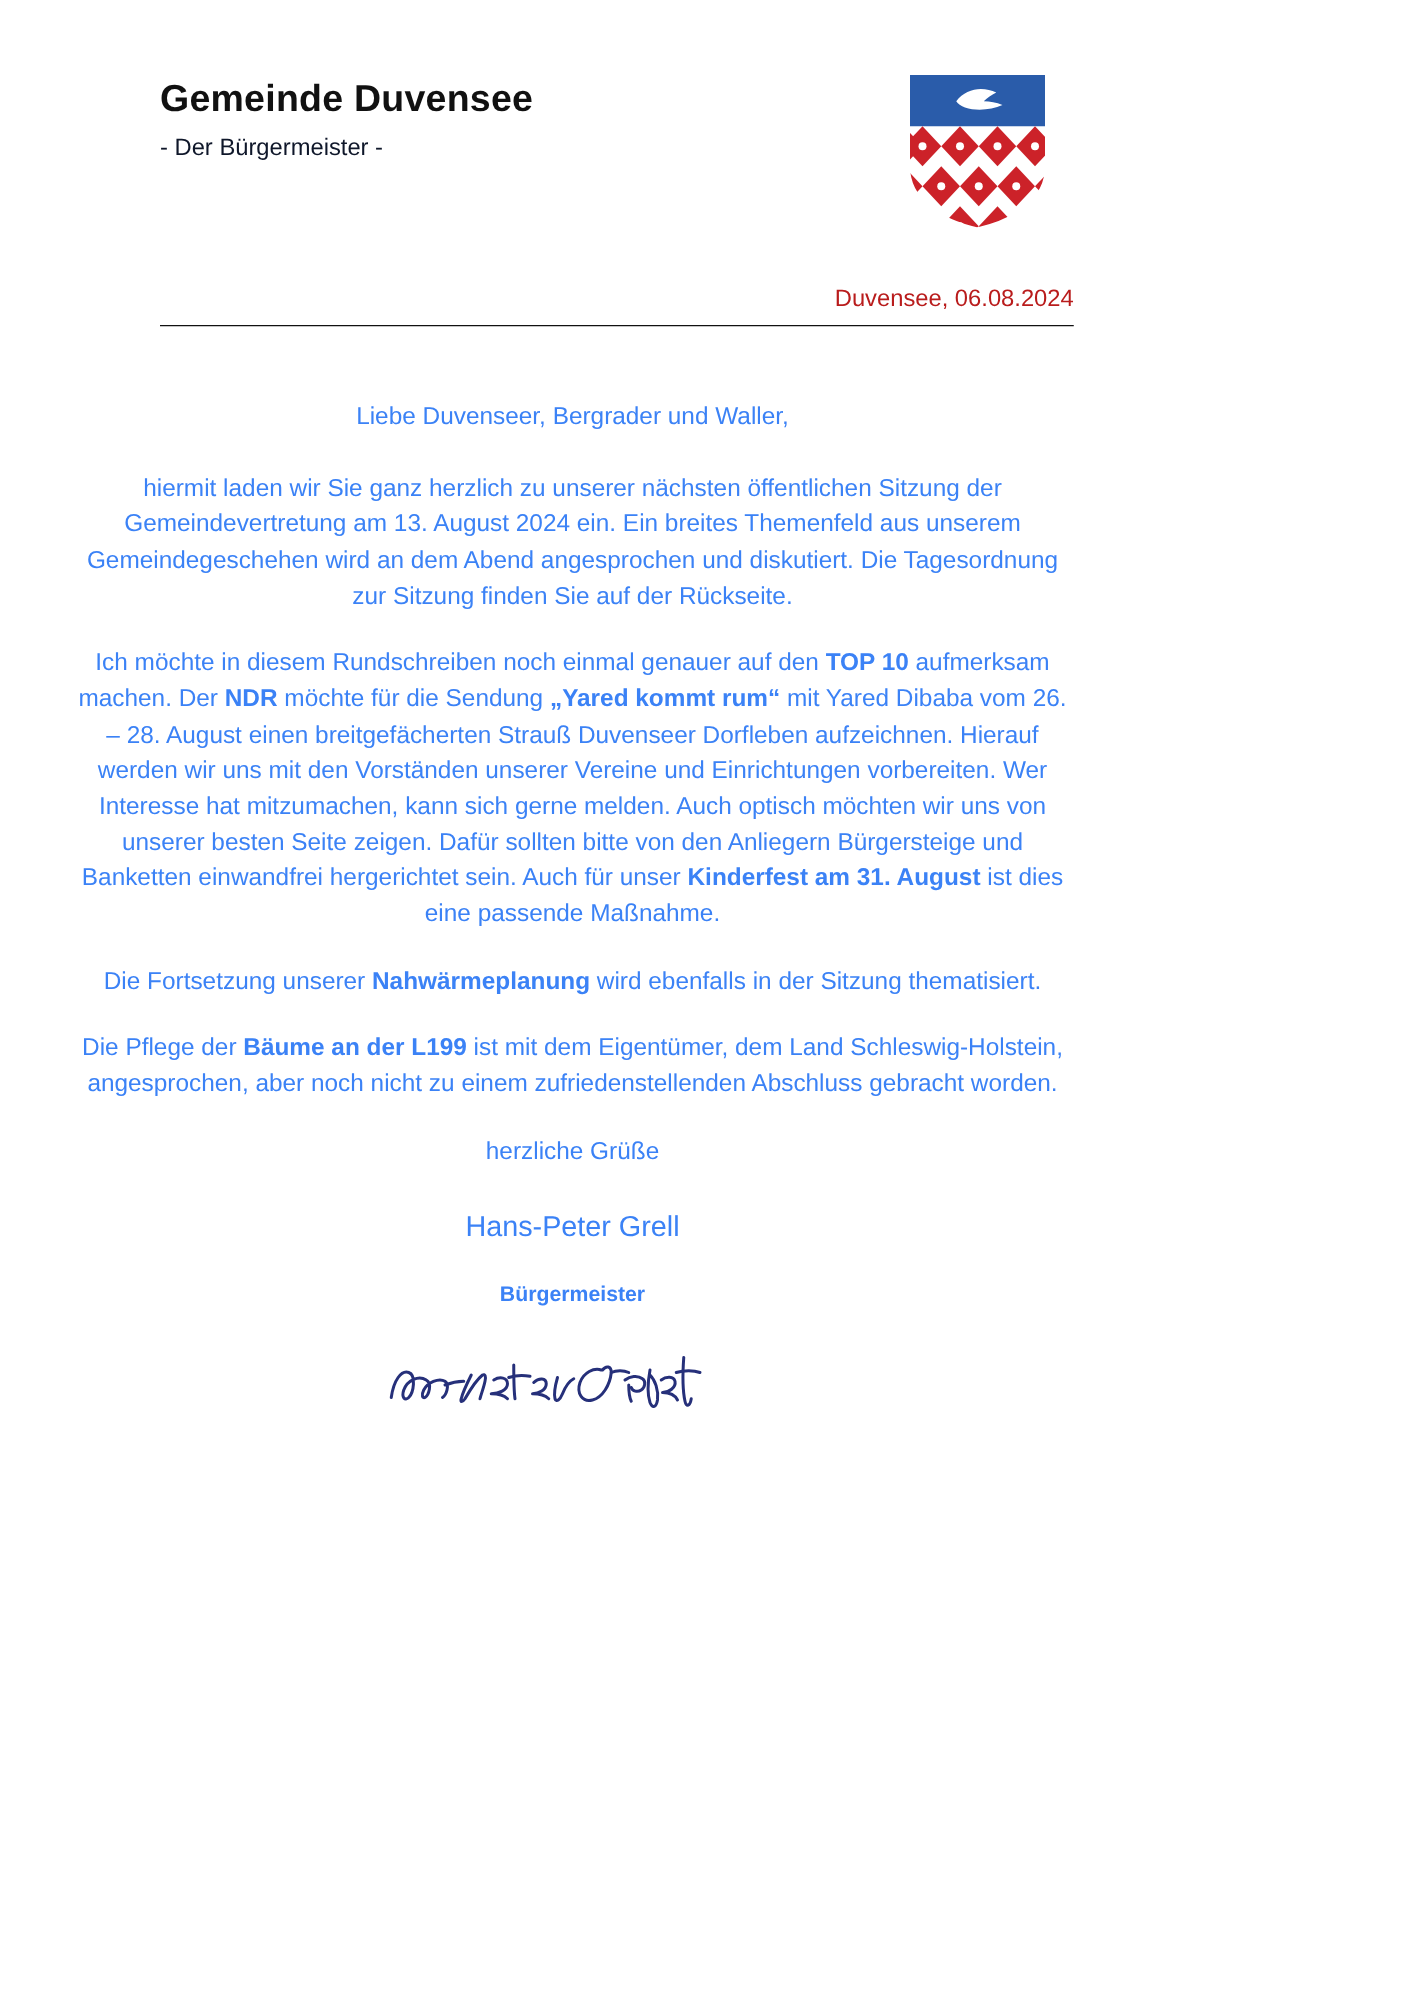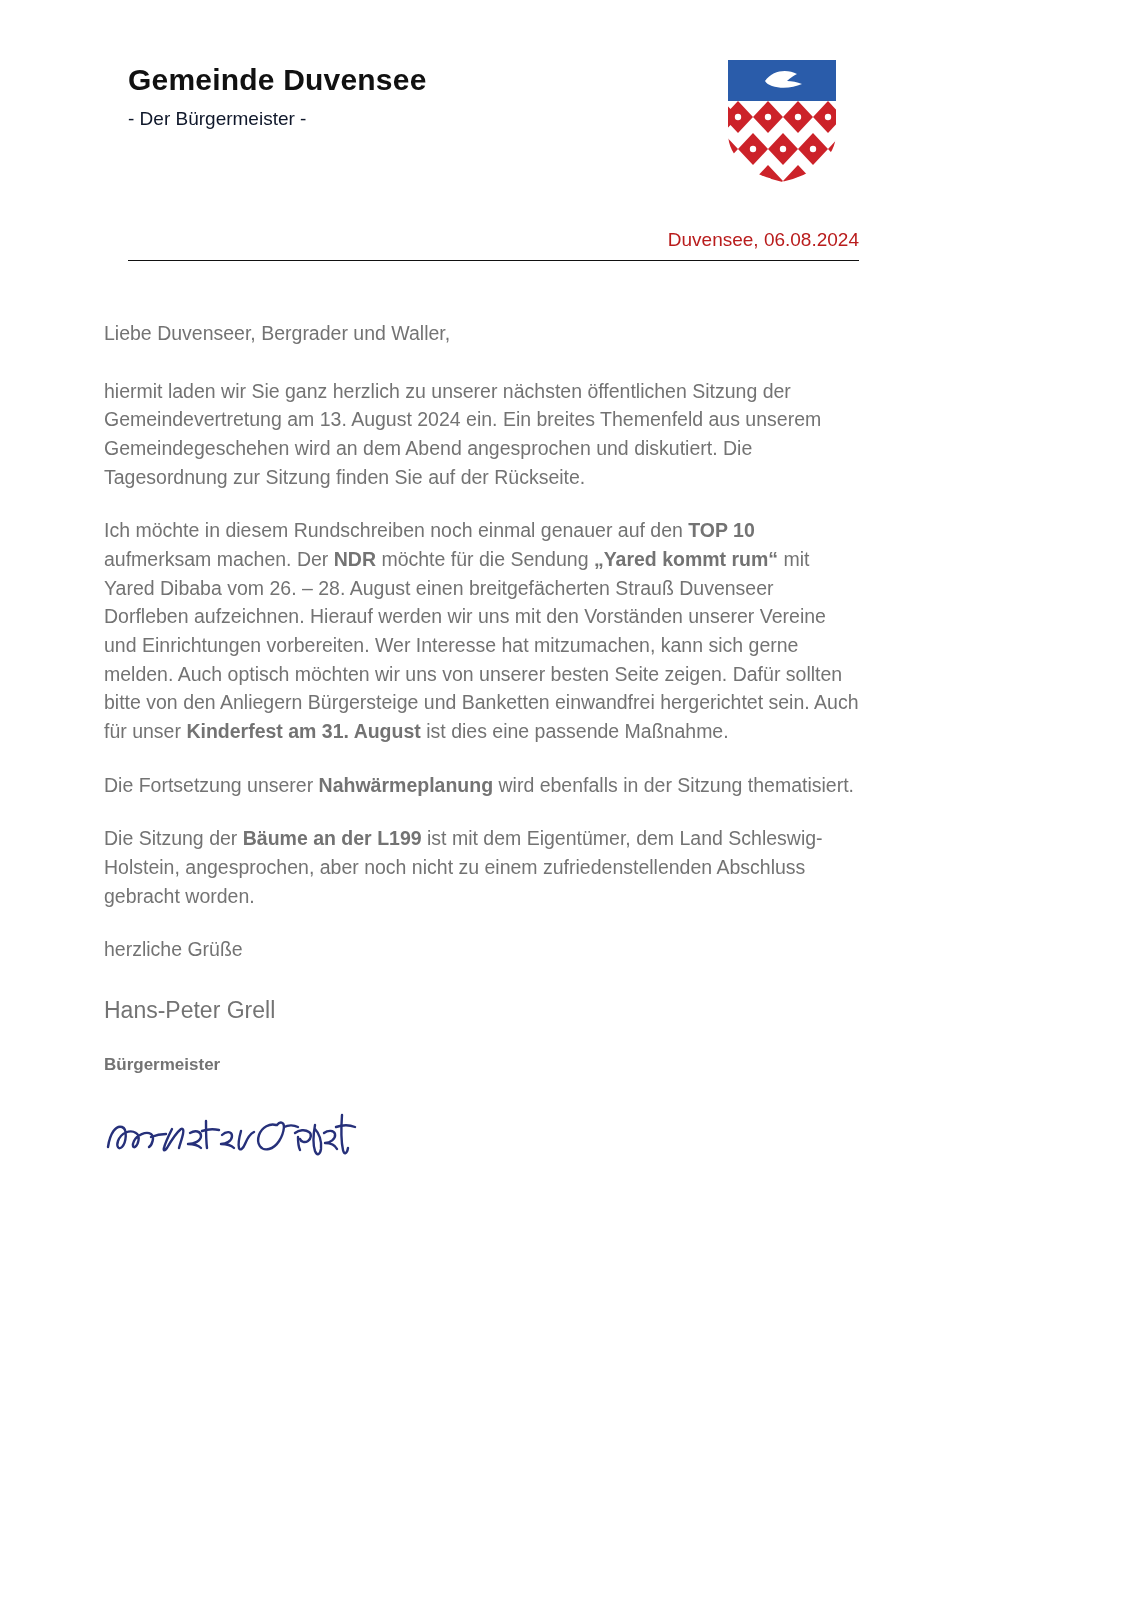--- a/index.html
+++ b/index.html
@@ -61,25 +61,25 @@
     font-size: 19px;
     color: #b91c1c;
     padding-bottom: 9px;
   }
   .rule {
     margin: 0 110px 0 128px;
     border-bottom: 1.6px solid #111;
   }
   
   .letter {
-    margin: 58px 110px 0 104px;
+    margin: 58px 110px 0 57px;
     font-size: 19.5px;
     line-height: 1.47;
-    color: #737373;
-    text-align: left;
+    color: #3b82f6;
+    text-align: center;
   }
   .letter p {
     margin: 0 0 25px 0;
   }
   .letter b {
     font-weight: bold;
   }
   .salutation {
     margin-bottom: 29px !important;
   }
@@ -178,21 +178,21 @@
 
     <p>
       <span>Ich möchte in diesem Rundschreiben noch einmal genauer auf den </span><b>TOP 10</b><span> aufmerksam machen. Der </span><b>NDR</b><span> möchte für die Sendung </span><b>„Yared kommt rum“</b><span> mit Yared Dibaba vom 26. – 28. August einen breitgefächerten Strauß Duvenseer Dorfleben aufzeichnen. Hierauf werden wir uns mit den Vorständen unserer Vereine und Einrichtungen vorbereiten. Wer Interesse hat mitzumachen, kann sich gerne melden. Auch optisch möchten wir uns von unserer besten Seite zeigen. Dafür sollten bitte von den Anliegern Bürgersteige und Banketten einwandfrei hergerichtet sein. Auch für unser </span><b>Kinderfest am 31. August</b><span> ist dies eine passende Maßnahme.</span>
     </p>
 
     <p>
       <span>Die Fortsetzung unserer </span><b>Nahwärmeplanung</b><span> wird ebenfalls in der Sitzung thematisiert.</span>
     </p>
 
     <p>
-      <span>Die Sitzung der </span><b>Bäume an der L199</b><span> ist mit dem Eigentümer, dem Land Schleswig-Holstein, angesprochen, aber noch nicht zu einem zufriedenstellenden Abschluss gebracht worden.</span>
+      <span>Die Pflege der </span><b>Bäume an der L199</b><span> ist mit dem Eigentümer, dem Land Schleswig-Holstein, angesprochen, aber noch nicht zu einem zufriedenstellenden Abschluss gebracht worden.</span>
     </p>
 
 
     <p class="sign-off">herzliche Grüße</p>
 
     <p class="signer-name">Hans-Peter Grell</p>
     <p class="signer-role">Bürgermeister</p>
 
     <div class="signature">
       <svg width="300" height="62" viewBox="0 0 300 62" xmlns="http://www.w3.org/2000/svg">

